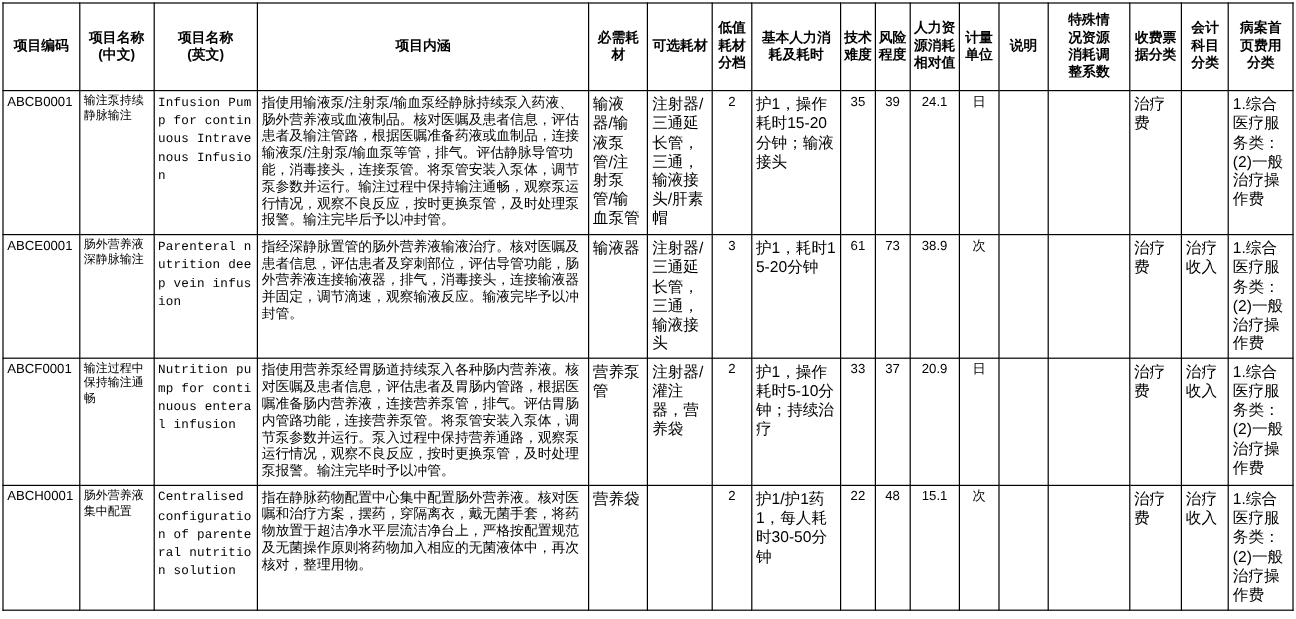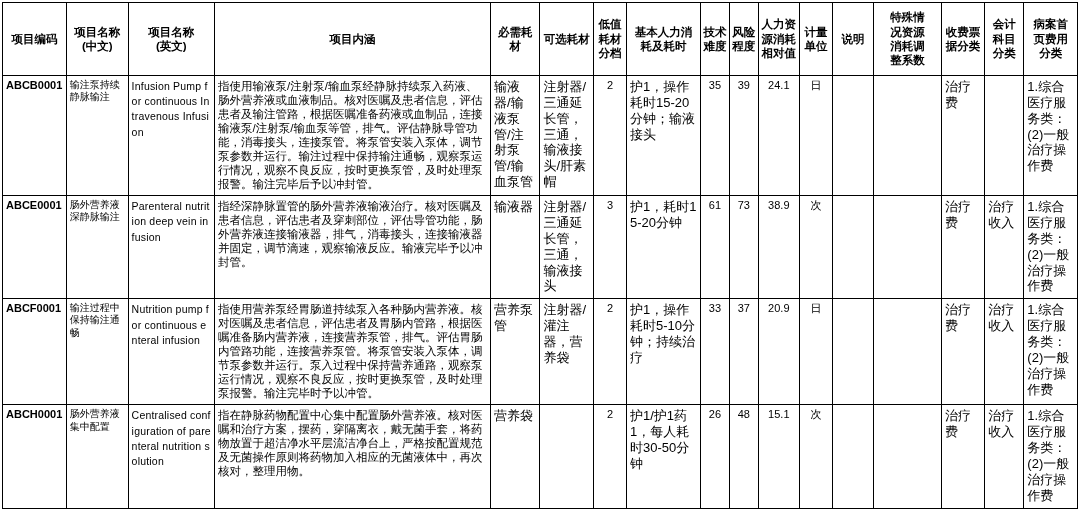--- a/index.html
+++ b/index.html
@@ -58,36 +58,35 @@
   col.c-risk      { width: 28px; }
   col.c-relval    { width: 40px; }
   col.c-unit      { width: 32px; }
   col.c-desc      { width: 40px; }
   col.c-special   { width: 66px; }
   col.c-fee       { width: 42px; }
   col.c-acct      { width: 38px; }
   col.c-firstpage { width: 52px; }
 
   .en-cell {
-    font-family: Liberation Sans, sans-serif;
+    font-family: Liberation Mono, monospace;
     font-size: 10.5px;
     line-height: 1.45;
     letter-spacing: 0.2px;
     margin-top: 32px;
   }
   .num {
     text-align: center;
   }
   .mid {
     text-align: center;
   }
   .row-code {
     font-size: 11px;
     white-space: nowrap;
-    font-weight: bold;
   }
   .cell-zh { font-size: 10px; }
   .cell-content { font-size: 11.5px; margin-left: 46px; }
   .small { font-size: 13px; }
 </style>
 </head>
 <body>
 
 <div class="sheet">
   <table class="price-table">
@@ -243,21 +242,21 @@
       </tr>
       <tr>
         <td class="row-code">ABCH0001</td>
         <td class="cell-zh">肠外营养液集中配置</td>
         <td class="en-cell">Centralised configuration of parenteral nutrition solution</td>
         <td class="cell-content">指在静脉药物配置中心集中配置肠外营养液。核对医嘱和治疗方案，摆药，穿隔离衣，戴无菌手套，将药物放置于超洁净水平层流洁净台上，严格按配置规范及无菌操作原则将药物加入相应的无菌液体中，再次核对，整理用物。</td>
         <td class="small">营养袋</td>
         <td class="small"></td>
         <td class="num">2</td>
         <td class="small">护1/护1药1，每人耗时30-50分钟</td>
-        <td class="num">26</td>
+        <td class="num">22</td>
         <td class="num">48</td>
         <td class="num">15.1</td>
         <td class="mid">次</td>
         <td></td>
         <td></td>
         <td class="small">治疗费</td>
         <td class="small">治疗收入</td>
         <td class="small">1.综合医疗服务类：(2)一般治疗操作费</td>
       </tr>
     </tbody>

